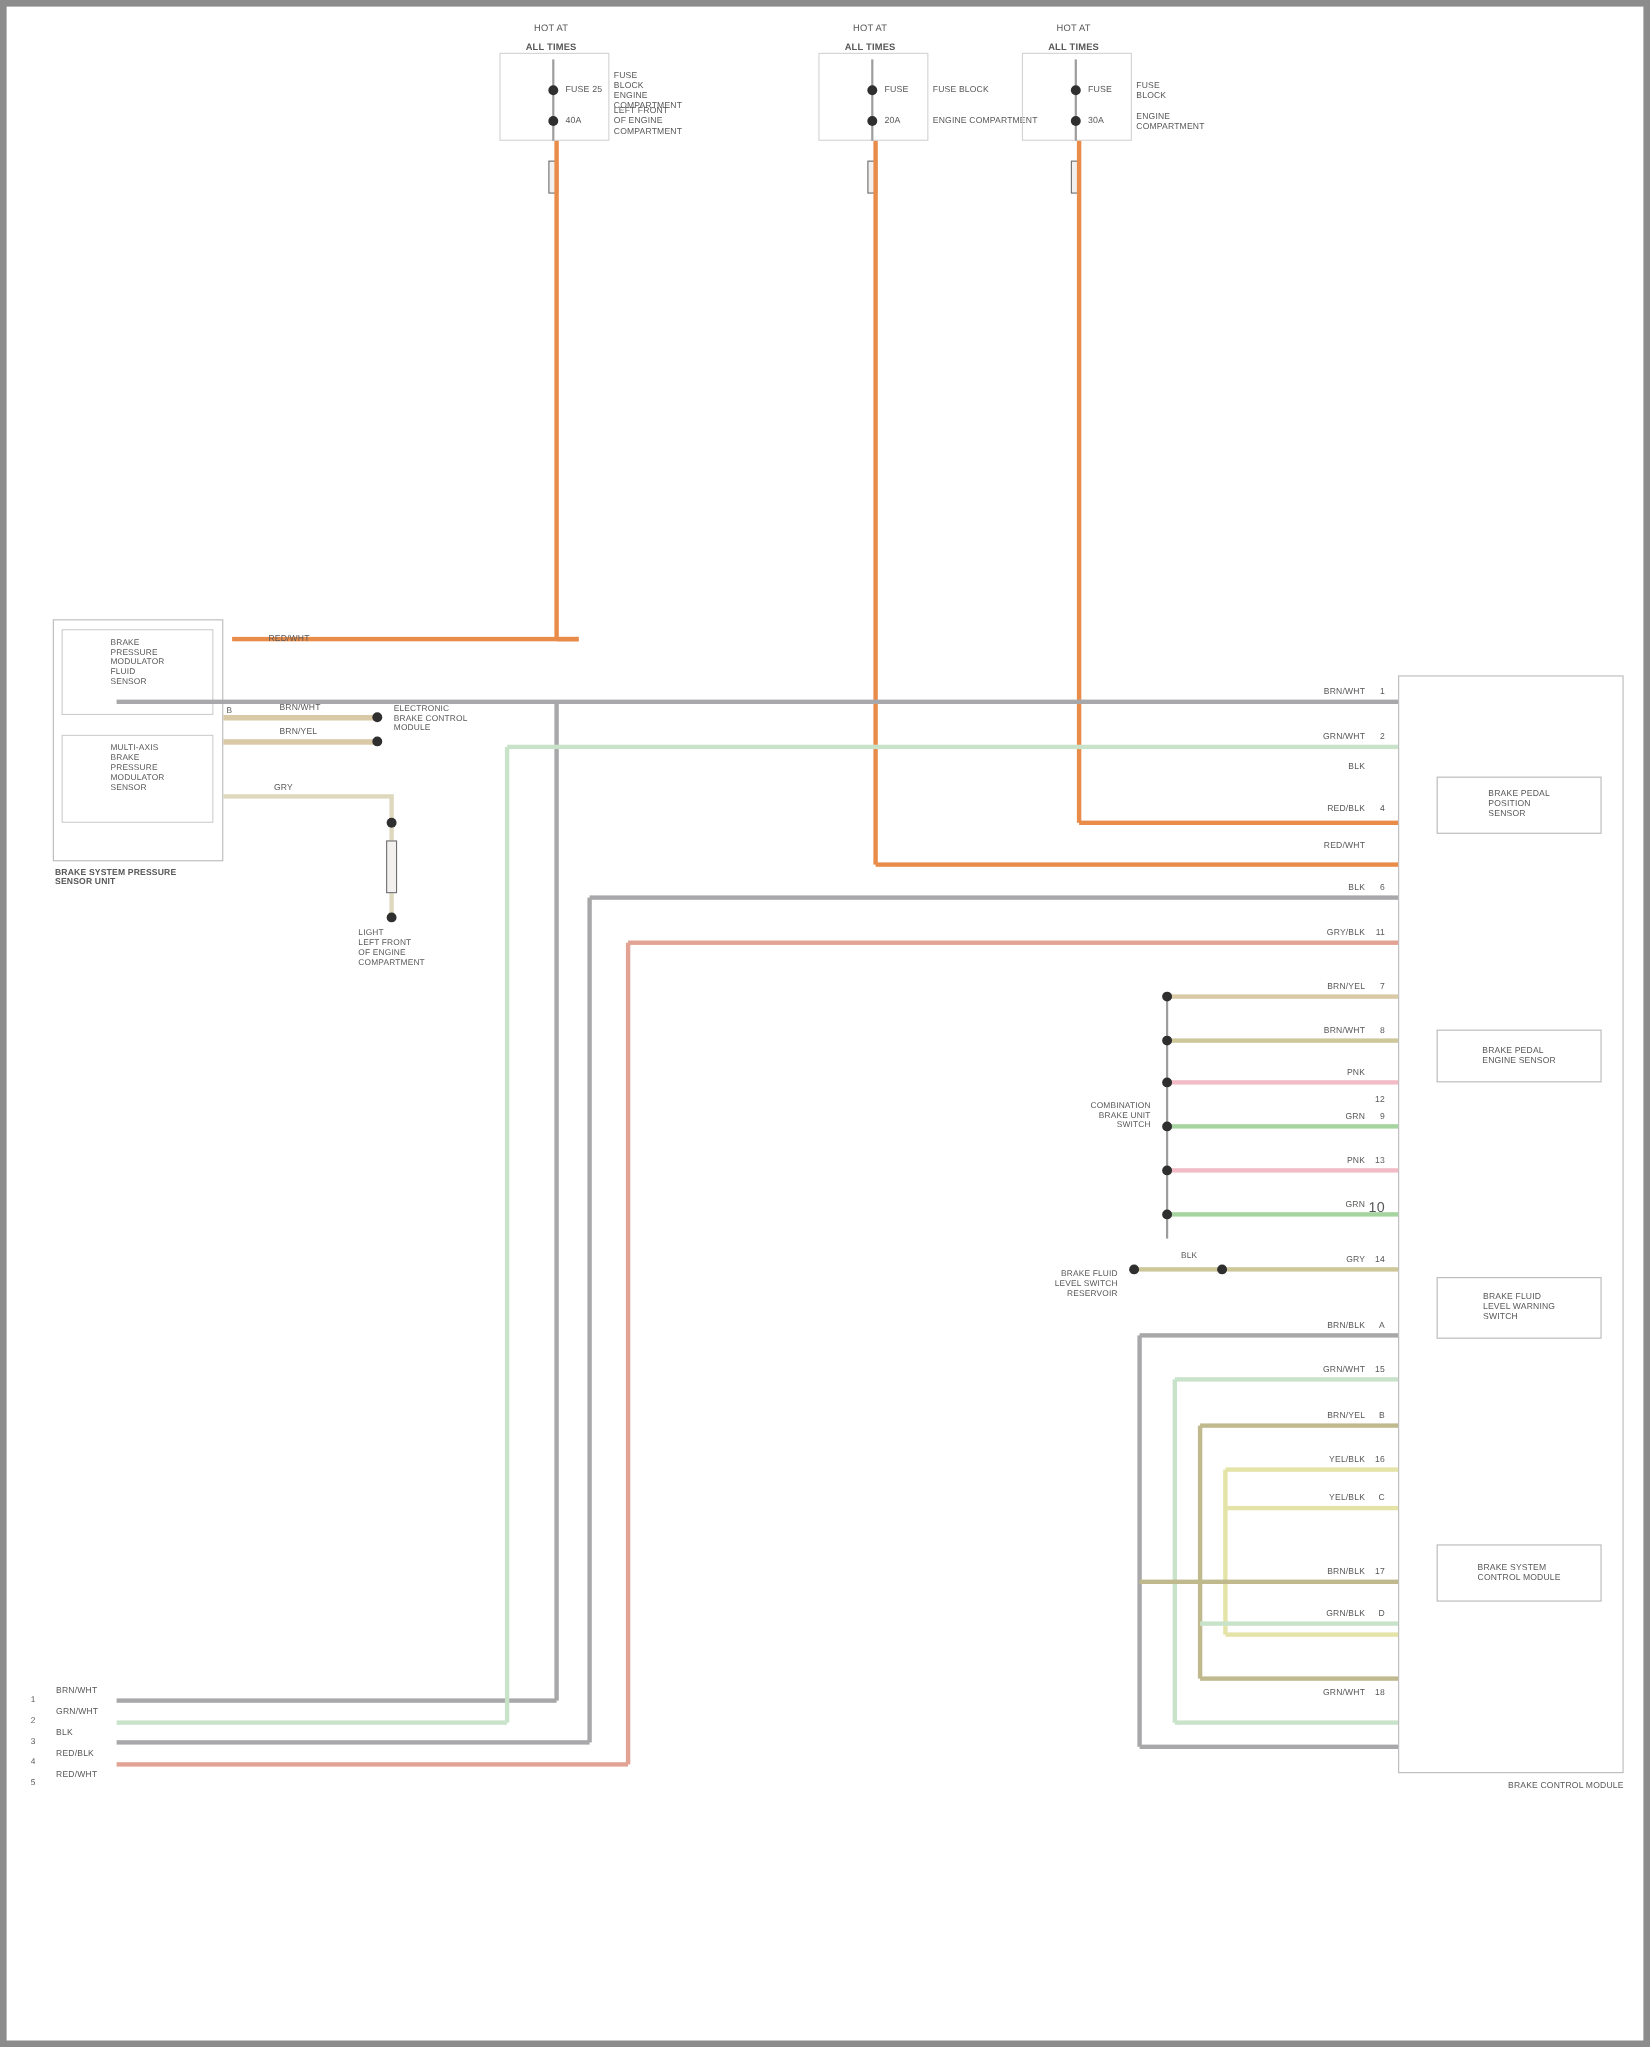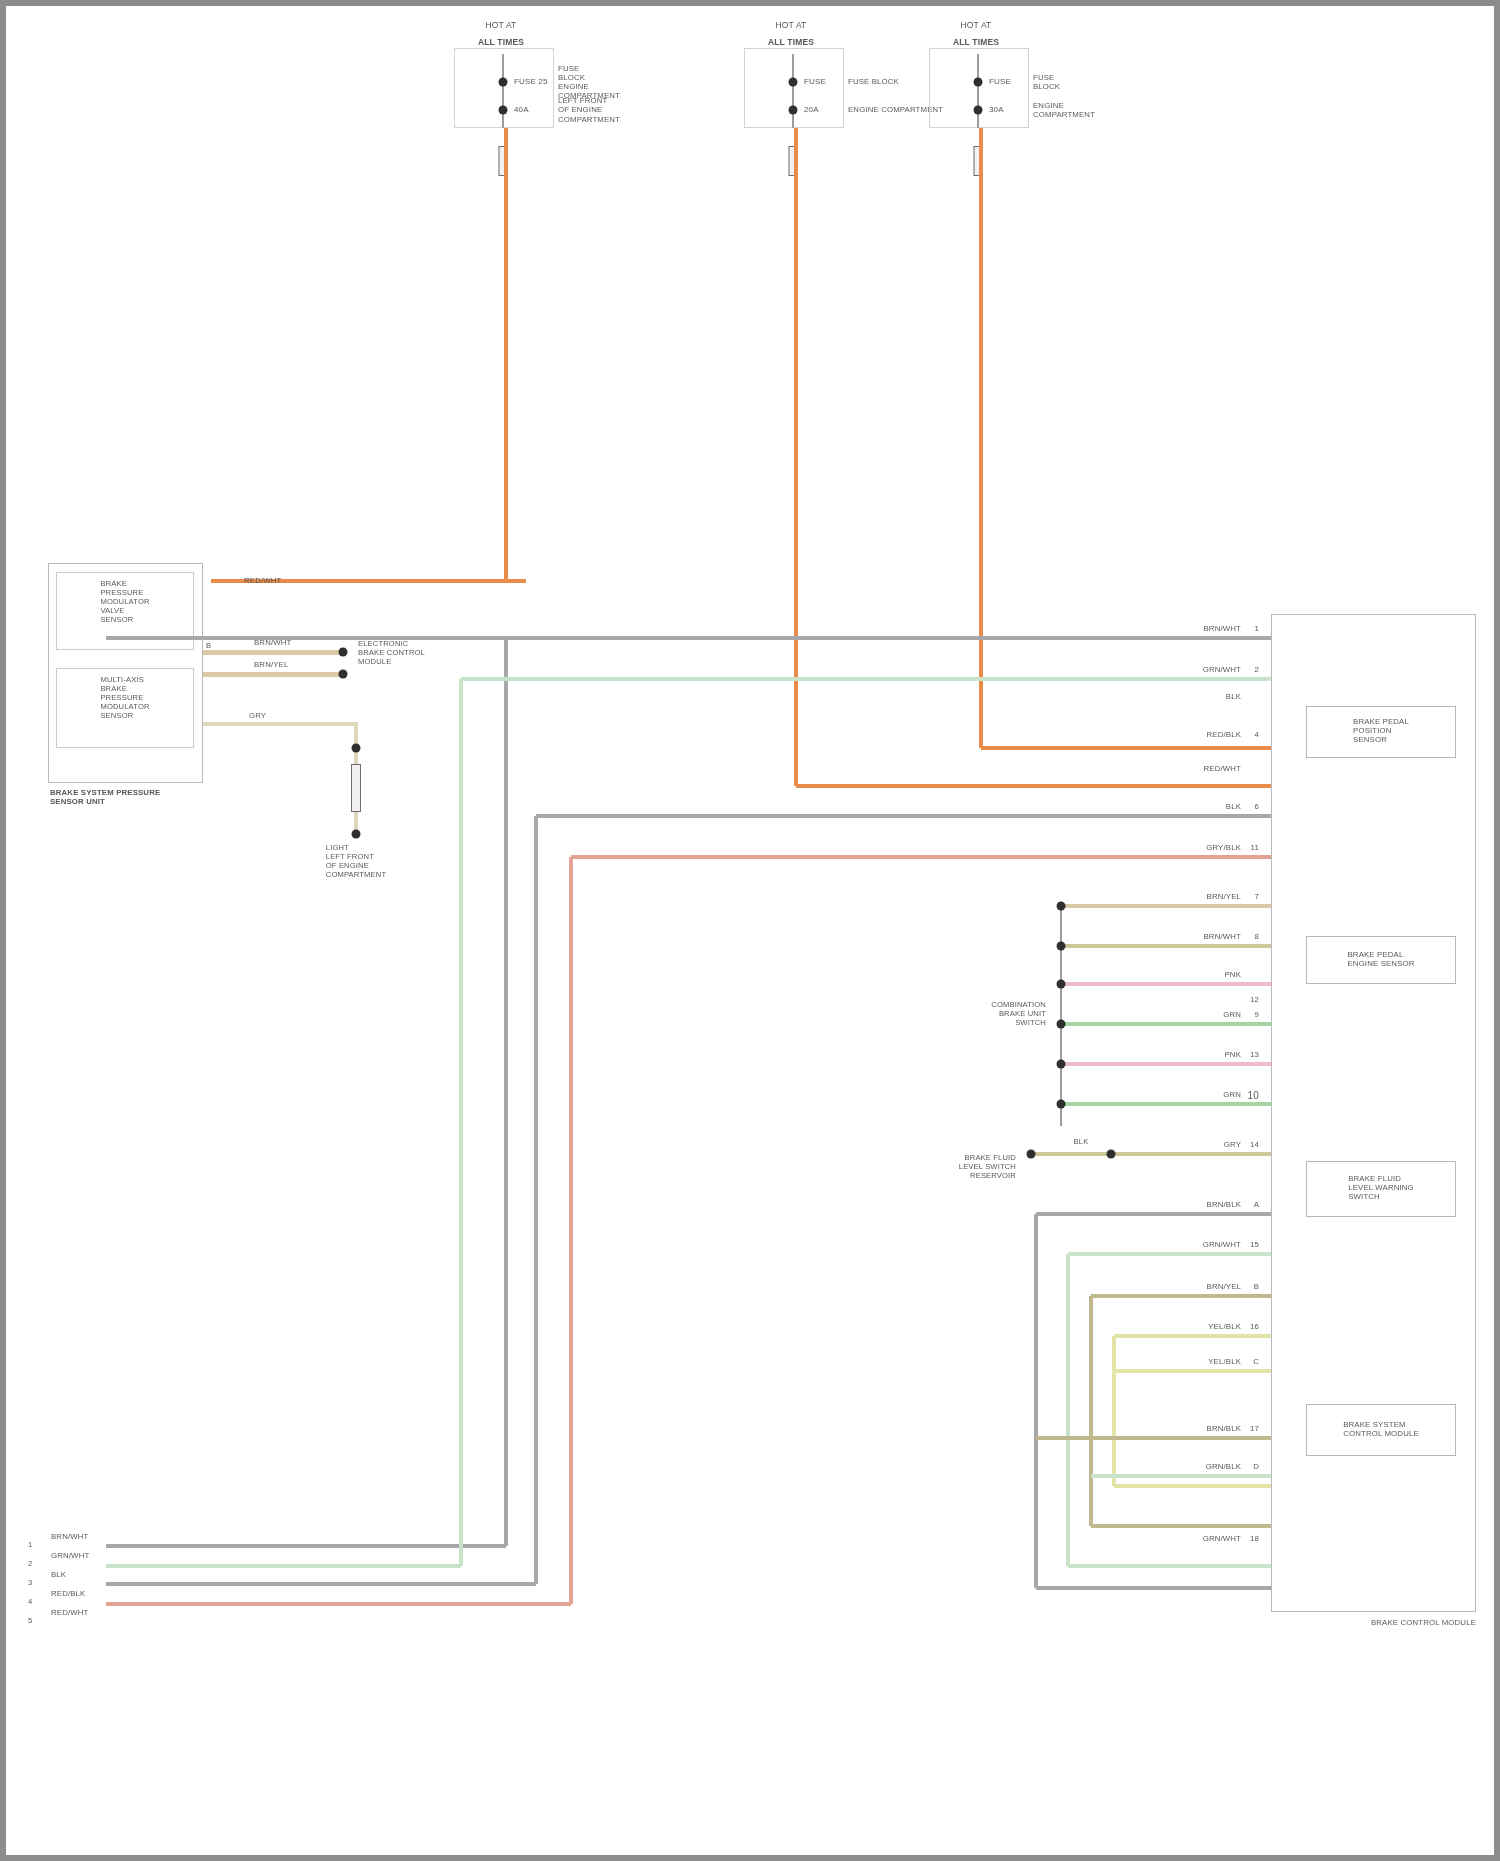--- a/index.html
+++ b/index.html
@@ -110,21 +110,21 @@
       <div class="w" style="left: 790px; top: 778.4px; width: 475px; height: 3.2px; background: rgb(233, 140, 74);"></div>
       <div class="w" style="left: 973.4px; top: 122px; width: 3.2px; height: 620px; background: rgb(233, 140, 74);"></div>
       <div class="w" style="left: 975px; top: 740.4px; width: 290px; height: 3.2px; background: rgb(233, 140, 74);"></div>
       <div class="w" style="left: 205px; top: 573.4px; width: 315px; height: 3.2px; background: rgb(233, 140, 74);"></div>
       <div class="box" style="left: 42px; top: 557px; width: 155px; height: 220px;"></div>
       <div class="ibox" style="left: 50px; top: 566px; width: 138px; height: 78px;"></div>
       <div class="lbl ctr" style="left: 119px; top: 574px; font-size: 7.6px;">
         <div>BRAKE</div>
         <div>PRESSURE</div>
         <div>MODULATOR</div>
-        <div>VALVE</div>
+        <div>FLUID</div>
         <div>SENSOR</div>
       </div>
       <div class="ibox" style="left: 50px; top: 662px; width: 138px; height: 80px;"></div>
       <div class="lbl ctr" style="left: 119px; top: 670px; font-size: 7.6px;">
         <div>MULTI-AXIS</div>
         <div>BRAKE</div>
         <div>PRESSURE</div>
         <div>MODULATOR</div>
         <div>SENSOR</div>
       </div>
@@ -255,21 +255,21 @@
       </div>
       <div class="lbl rt" style="left: 1235px; top: 1044px; font-size: 7.8px;">
         <div>PNK</div>
       </div>
       <div class="lbl rt" style="left: 1253px; top: 1044px; font-size: 7.8px;">
         <div>13</div>
       </div>
       <div class="lbl rt" style="left: 1235px; top: 1084px; font-size: 7.8px;">
         <div>GRN</div>
       </div>
-      <div class="lbl rt" style="left: 1253px; top: 1084px; font-size: 10px;">
+      <div class="lbl rt" style="left: 1253px; top: 1084px; font-size: 13px;">
         <div>10</div>
       </div>
       <div class="lbl rt" style="left: 1235px; top: 1134px; font-size: 7.8px;">
         <div>GRY</div>
       </div>
       <div class="lbl rt" style="left: 1253px; top: 1134px; font-size: 7.8px;">
         <div>14</div>
       </div>
       <div class="lbl rt" style="left: 1235px; top: 1194px; font-size: 7.8px;">
         <div>BRN/BLK</div>

